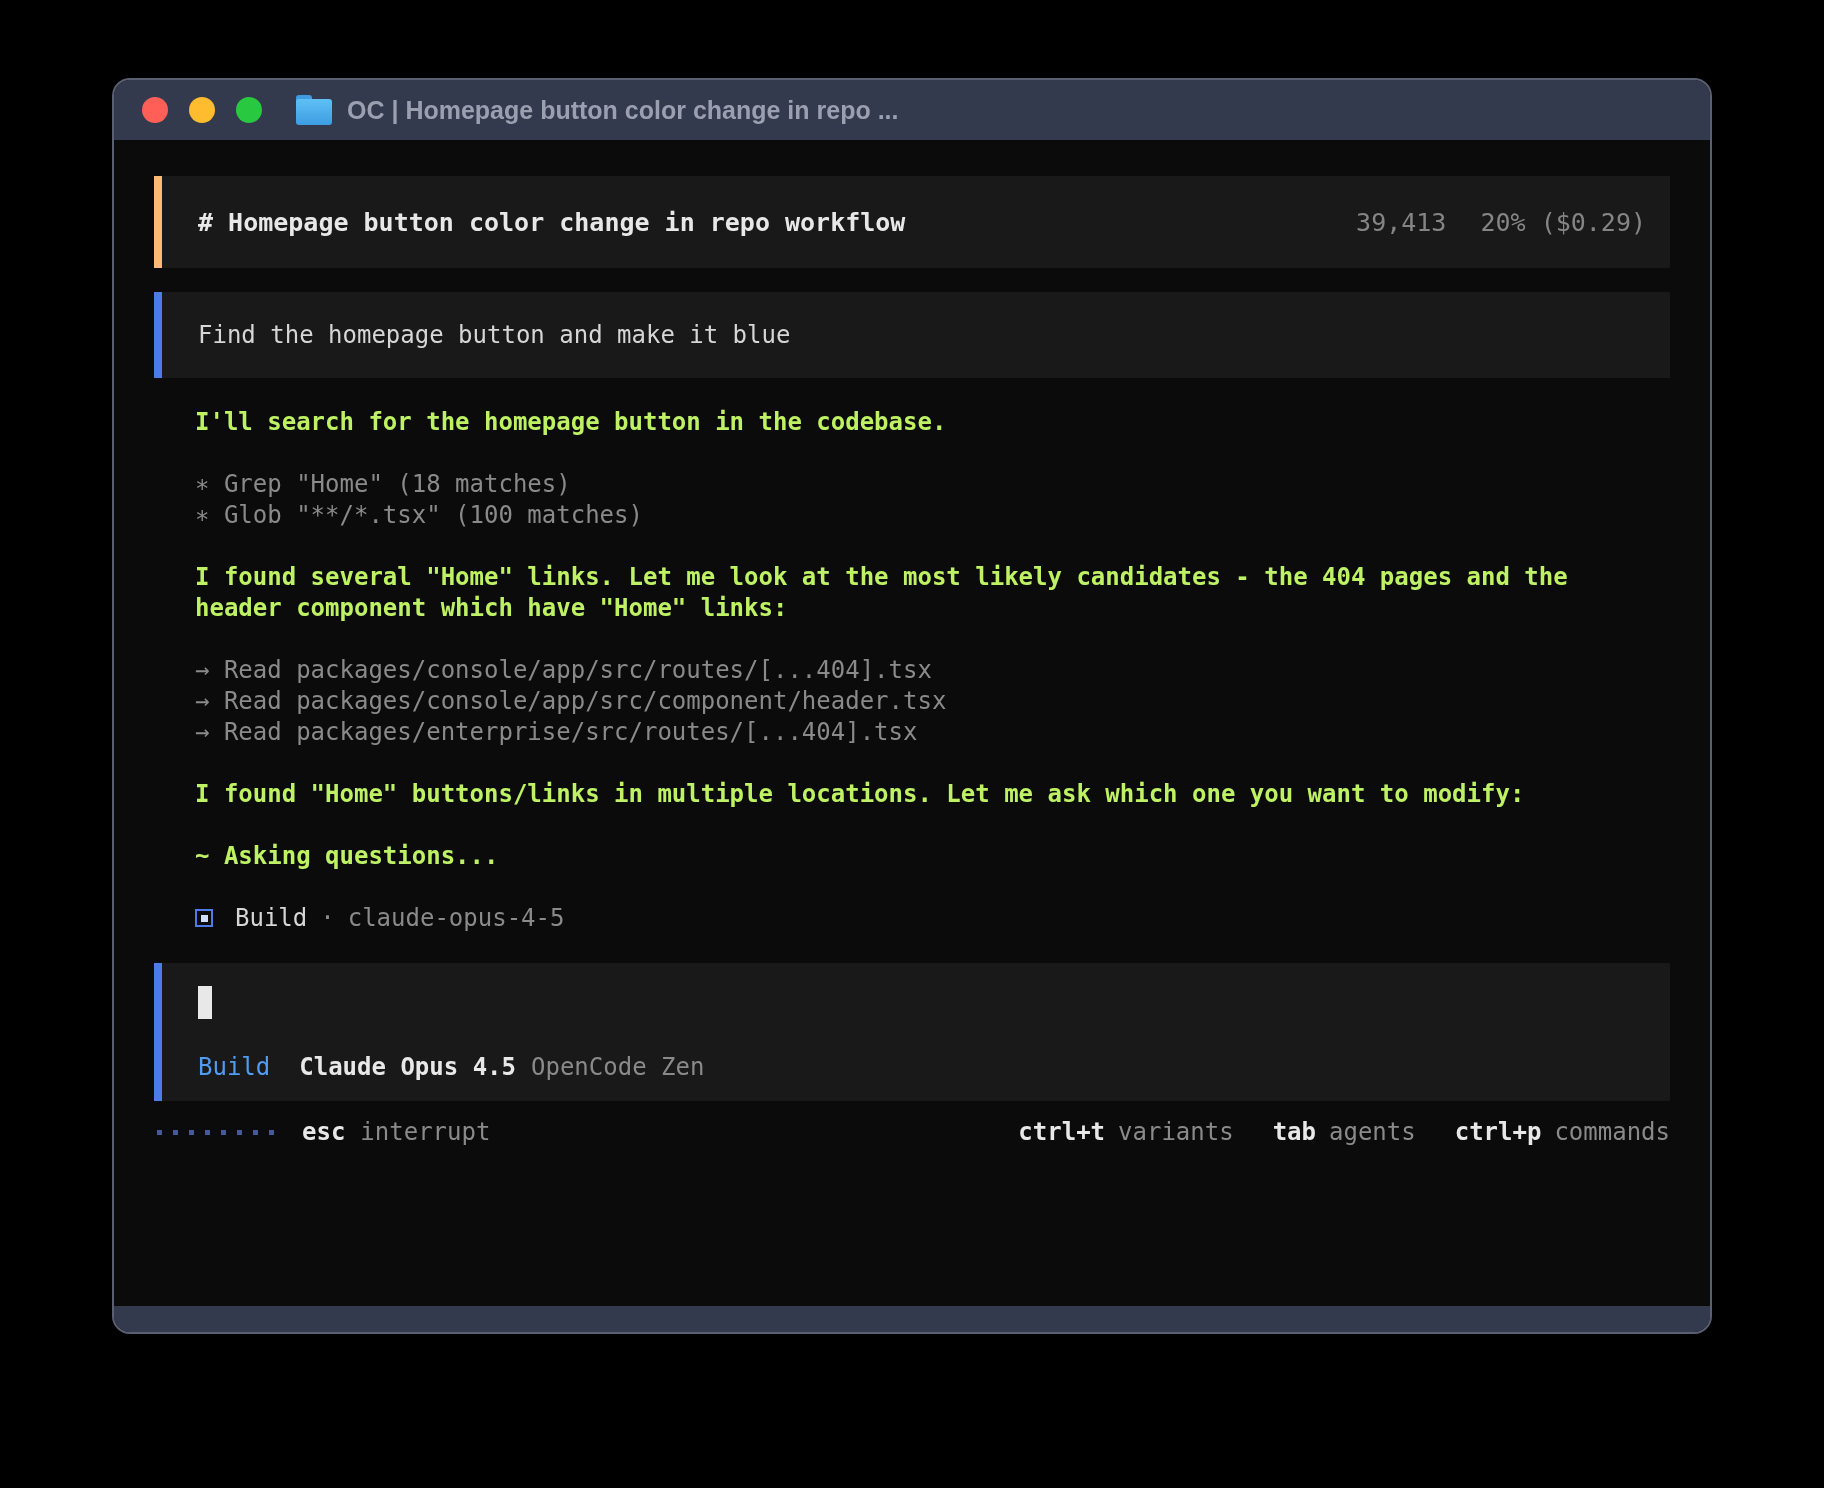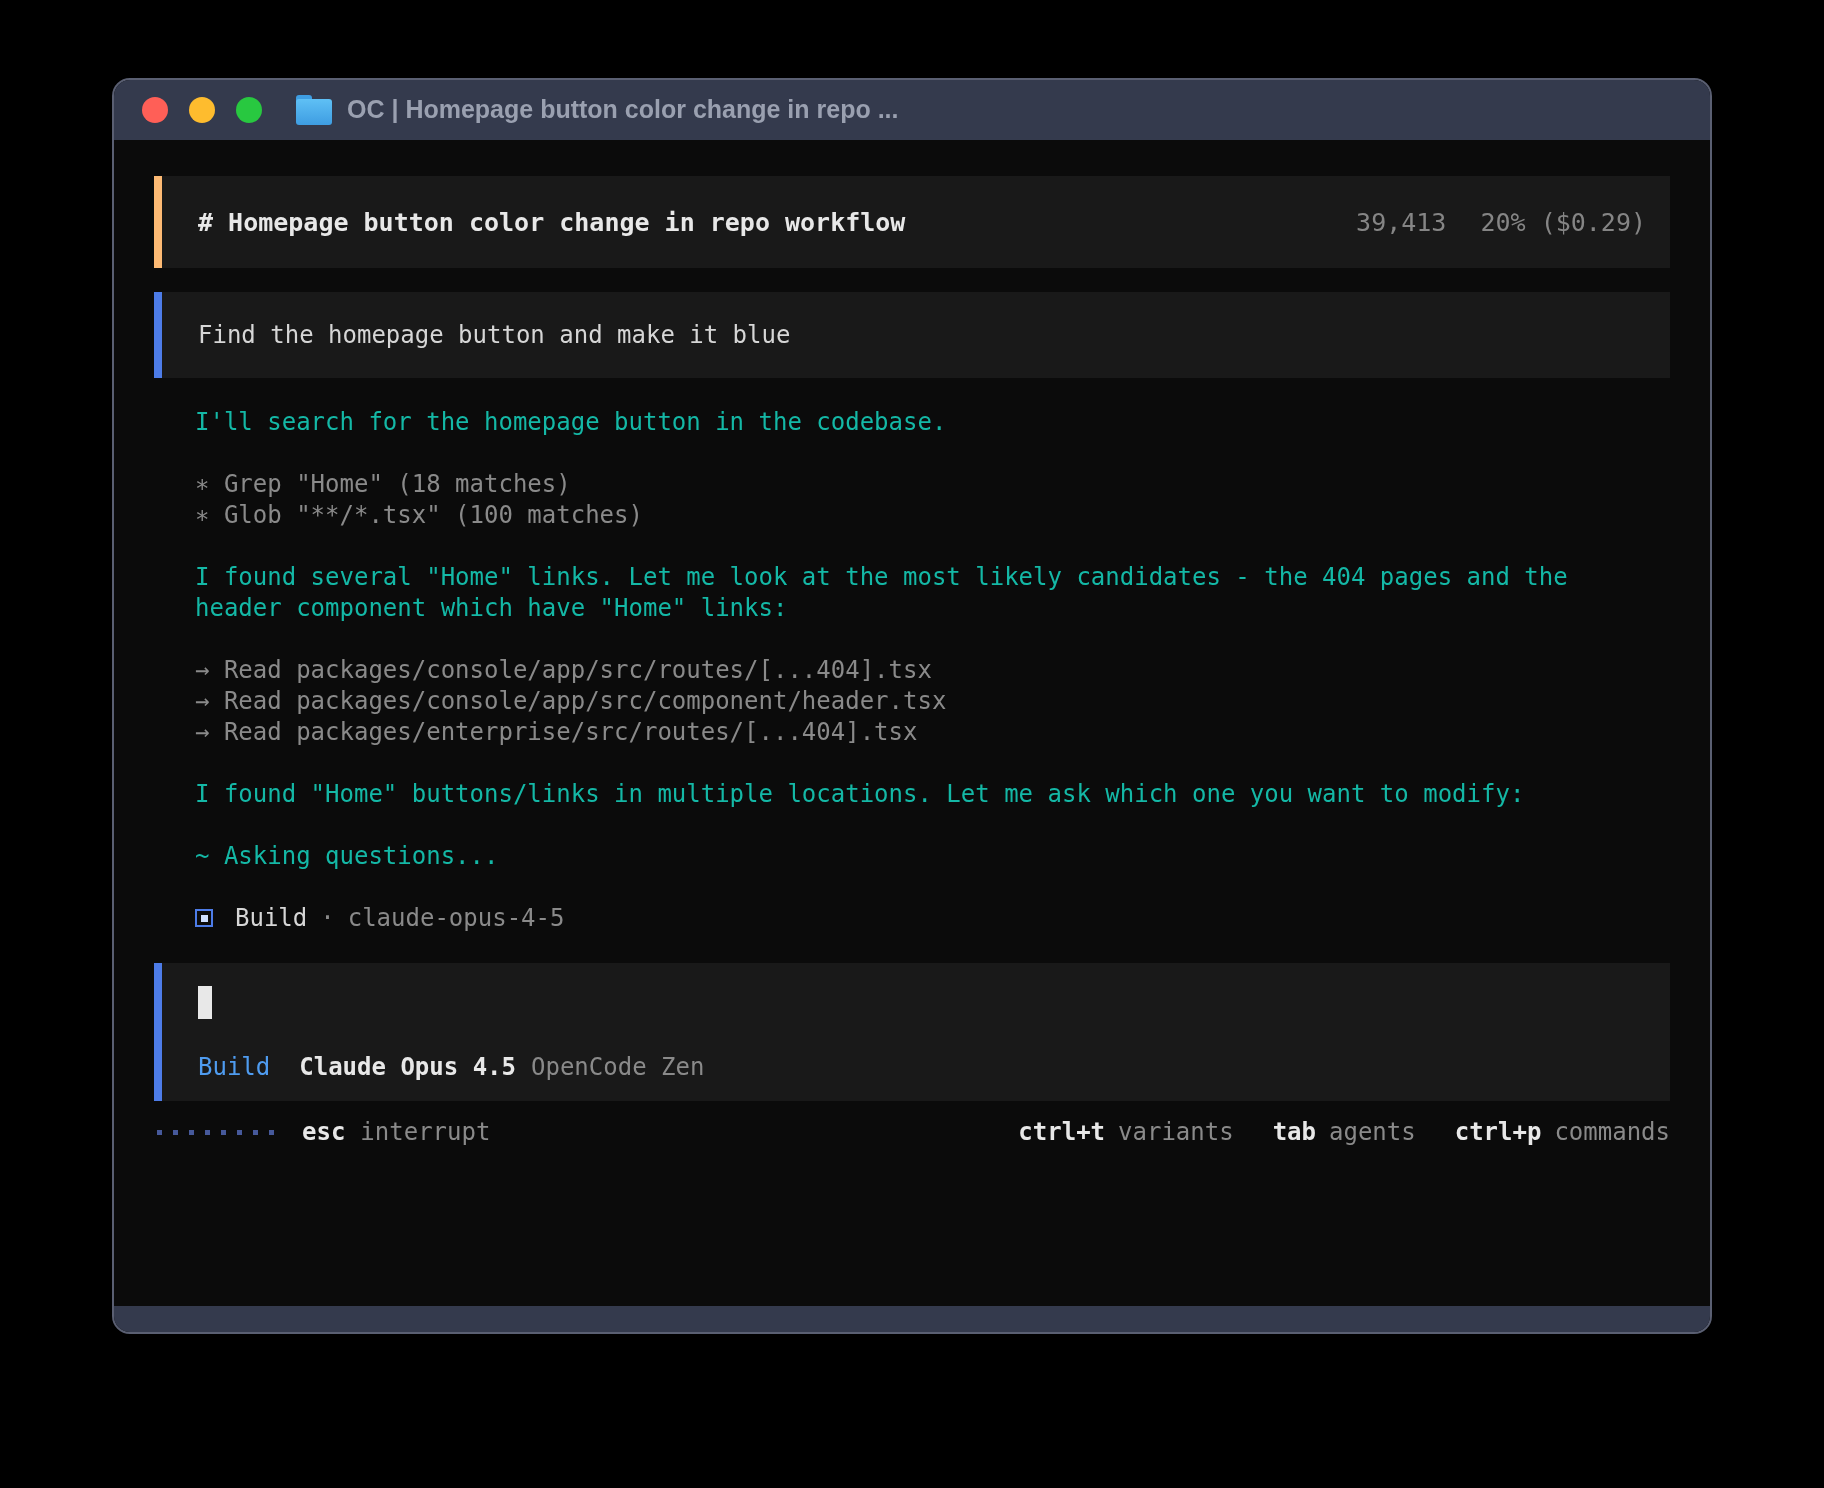--- a/index.html
+++ b/index.html
@@ -24,21 +24,21 @@
     height:60px; flex:none;
     background:#343a4d;
     display:flex; align-items:center;
     padding:0 28px;
   }
   .lights { display:flex; gap:21px; flex:none; }
   .light { width:26px; height:26px; border-radius:50%; }
   .light.red    { background:#ff5f57; }
   .light.yellow { background:#febc2e; }
   .light.green  { background:#28c840; }
-  .title-group { display:flex; margin-left:34px; gap:15px; }
+  .title-group { display:flex; align-items:center; margin-left:34px; gap:15px; }
   .folder-icon { width:36px; height:30px; position:relative; flex:none; }
   .folder-icon .tab {
     position:absolute; left:0; top:0; width:16px; height:9px;
     background:#3e9de2; border-radius:3px 3px 0 0;
   }
   .folder-icon .body {
     position:absolute; left:0; top:4px; width:36px; height:26px;
     background:linear-gradient(#5fc0f5,#3e9de2); border-radius:3px;
   }
   .window-title {
@@ -60,21 +60,21 @@
   }
   .header-title { color:#e8e8e8; font-weight:bold; font-size:25px; white-space:nowrap; }
   .header-stats { display:flex; gap:34px; color:#858585; font-size:25px; white-space:nowrap; }
   .user-block {
     border-left-color:#4d7ce8;
     height:86px; flex:none; margin-top:24px;
     display:flex; align-items:center; padding-left:36px;
   }
   .convo { margin:29px 0 0 41px; line-height:31px; flex:none; }
   .para { margin:0 0 31px 0; max-width:1410px; }
-  .t-white { color:#14b8a6; }
+  .t-white { color:#bef264;font-weight:bold; }
   .t-gray  { color:#8a8a8a; }
   .line { display:block; }
   .agent-row { display:flex; align-items:center; margin:1px 0 0 41px; flex:none; }
   .agent-icon {
     width:18px; height:18px; border:2px solid #4d7ce8;
     display:flex; align-items:center; justify-content:center; flex:none;
   }
   .agent-icon .inner { width:7px; height:7px; background:#cfe0ff; }
   .agent-name { color:#d6d6d6; margin-left:22px; }
   .agent-sep  { color:#8a8a8a; margin:0 13px; }

